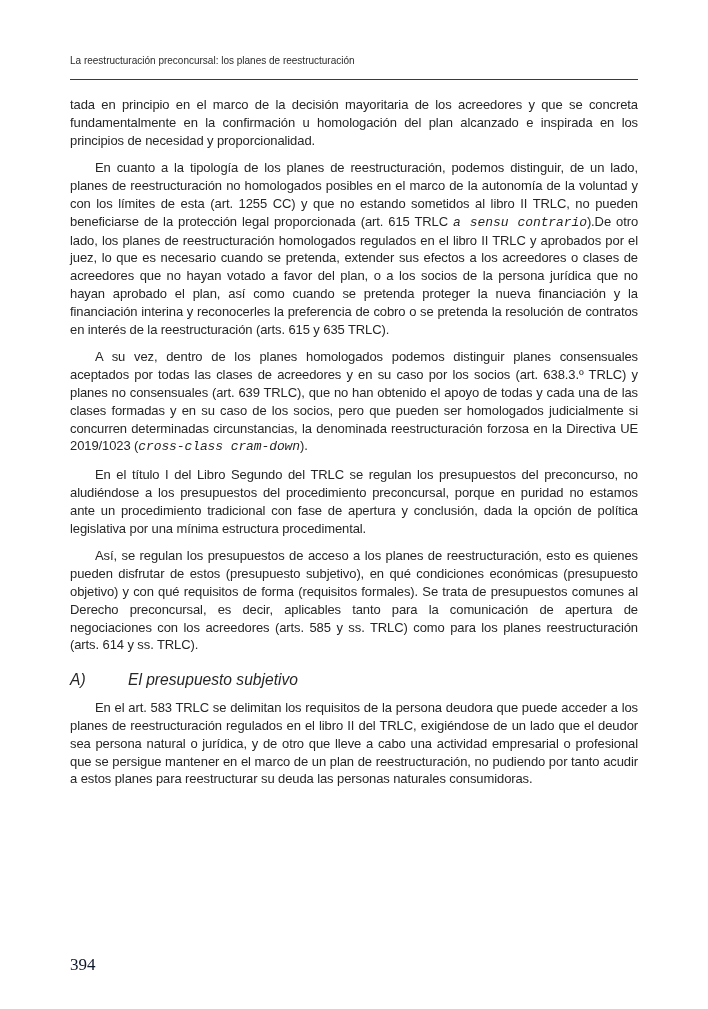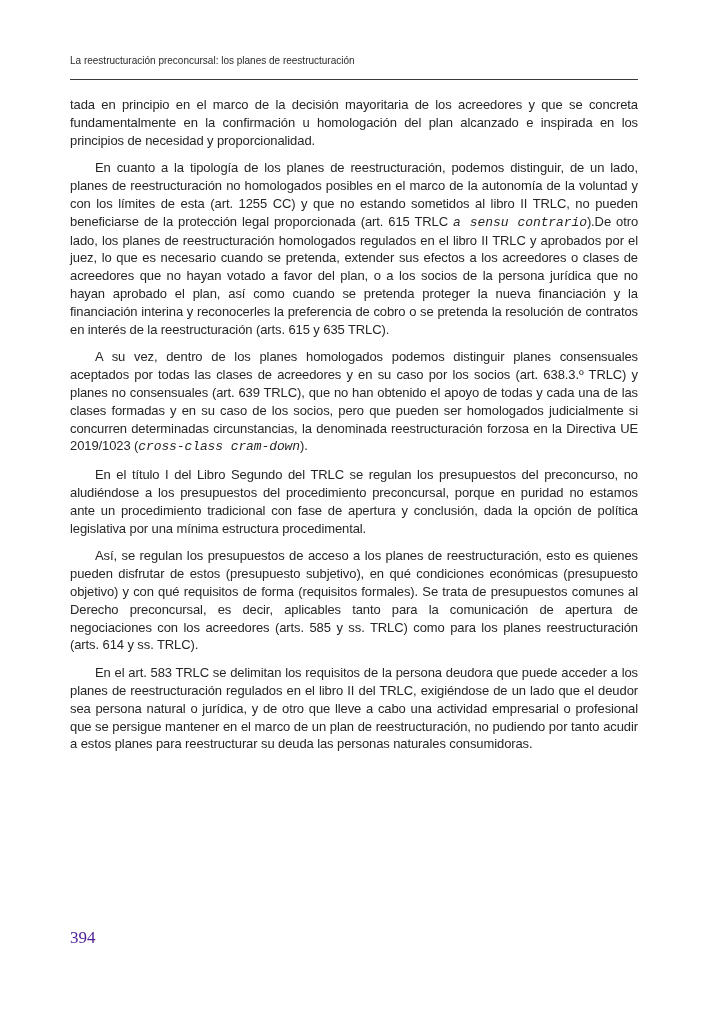--- a/index.html
+++ b/index.html
@@ -65,24 +65,24 @@
     color: #262626;
   }
   h3.subsection-heading .sub-label {
     display: inline-block;
     width: 58px;
     font-style: italic;
   }
   .page-number {
     position: absolute;
     left: 70px;
-    top: 928px;
+    top: 955px;
     font-family: "Liberation Serif", serif;
     font-size: 17px;
-    color: #4c1d95;
+    color: #0f172a;
   }
 </style>
 </head>
 <body>
 
 <div class="page">
   <div class="content">
 
     <div class="running-header">
       <span>La reestructuración preconcursal: los planes de reestructuración</span>
@@ -92,19 +92,22 @@
 
     <p class="body-par"><span>En cuanto a la tipología de los planes de reestructuración, podemos distinguir, de un lado, planes de reestructuración no homologados posibles en el marco de la autonomía de la voluntad y con los límites de esta (art. 1255 CC) y que no estando sometidos al libro II TRLC, no pueden beneficiarse de la protección legal proporcionada (art. 615 TRLC </span><em>a sensu contrario</em><span>).De otro lado, los planes de reestructuración homologados regulados en el libro II TRLC y aprobados por el juez, lo que es necesario cuando se pretenda, extender sus efectos a los acreedores o clases de acreedores que no hayan votado a favor del plan, o a los socios de la persona jurídica que no hayan aprobado el plan, así como cuando se pretenda proteger la nueva financiación y la financiación interina y reconocerles la preferencia de cobro o se pretenda la resolución de contratos en interés de la reestructuración (arts. 615 y 635 TRLC).</span></p>
 
     <p class="body-par"><span>A su vez, dentro de los planes homologados podemos distinguir planes consensuales aceptados por todas las clases de acreedores y en su caso por los socios (art. 638.3.º TRLC) y planes no consensuales (art. 639 TRLC), que no han obtenido el apoyo de todas y cada una de las clases formadas y en su caso de los socios, pero que pueden ser homologados judicialmente si concurren determinadas circunstancias, la denominada reestructuración forzosa en la Directiva UE 2019/1023 (</span><em>cross-class cram-down</em><span>).</span></p>
 
 
     <p class="body-par">En el título I del Libro Segundo del TRLC se regulan los presupuestos del preconcurso, no aludiéndose a los presupuestos del procedimiento preconcursal, porque en puridad no estamos ante un procedimiento tradicional con fase de apertura y conclusión, dada la opción de política legislativa por una mínima estructura procedimental.</p>
 
     <p class="body-par">Así, se regulan los presupuestos de acceso a los planes de reestructuración, esto es quienes pueden disfrutar de estos (presupuesto subjetivo), en qué condiciones económicas (presupuesto objetivo) y con qué requisitos de forma (requisitos formales). Se trata de presupuestos comunes al Derecho preconcursal, es decir, aplicables tanto para la comunicación de apertura de negociaciones con los acreedores (arts. 585 y ss. TRLC) como para los planes reestructuración (arts. 614 y ss. TRLC).</p>
 
+    <h3 class="subsection-heading">
+      <span class="sub-label">A)</span><span class="sub-title">El presupuesto subjetivo</span>
+    </h3>
 
     <p class="body-par">En el art. 583 TRLC se delimitan los requisitos de la persona deudora que puede acceder a los planes de reestructuración regulados en el libro II del TRLC, exigiéndose de un lado que el deudor sea persona natural o jurídica, y de otro que lleve a cabo una actividad empresarial o profesional que se persigue mantener en el marco de un plan de reestructuración, no pudiendo por tanto acudir a estos planes para reestructurar su deuda las personas naturales consumidoras.</p>
 
   </div>
 
   <div class="page-number">394</div>
 </div>
 
 </body></html>

